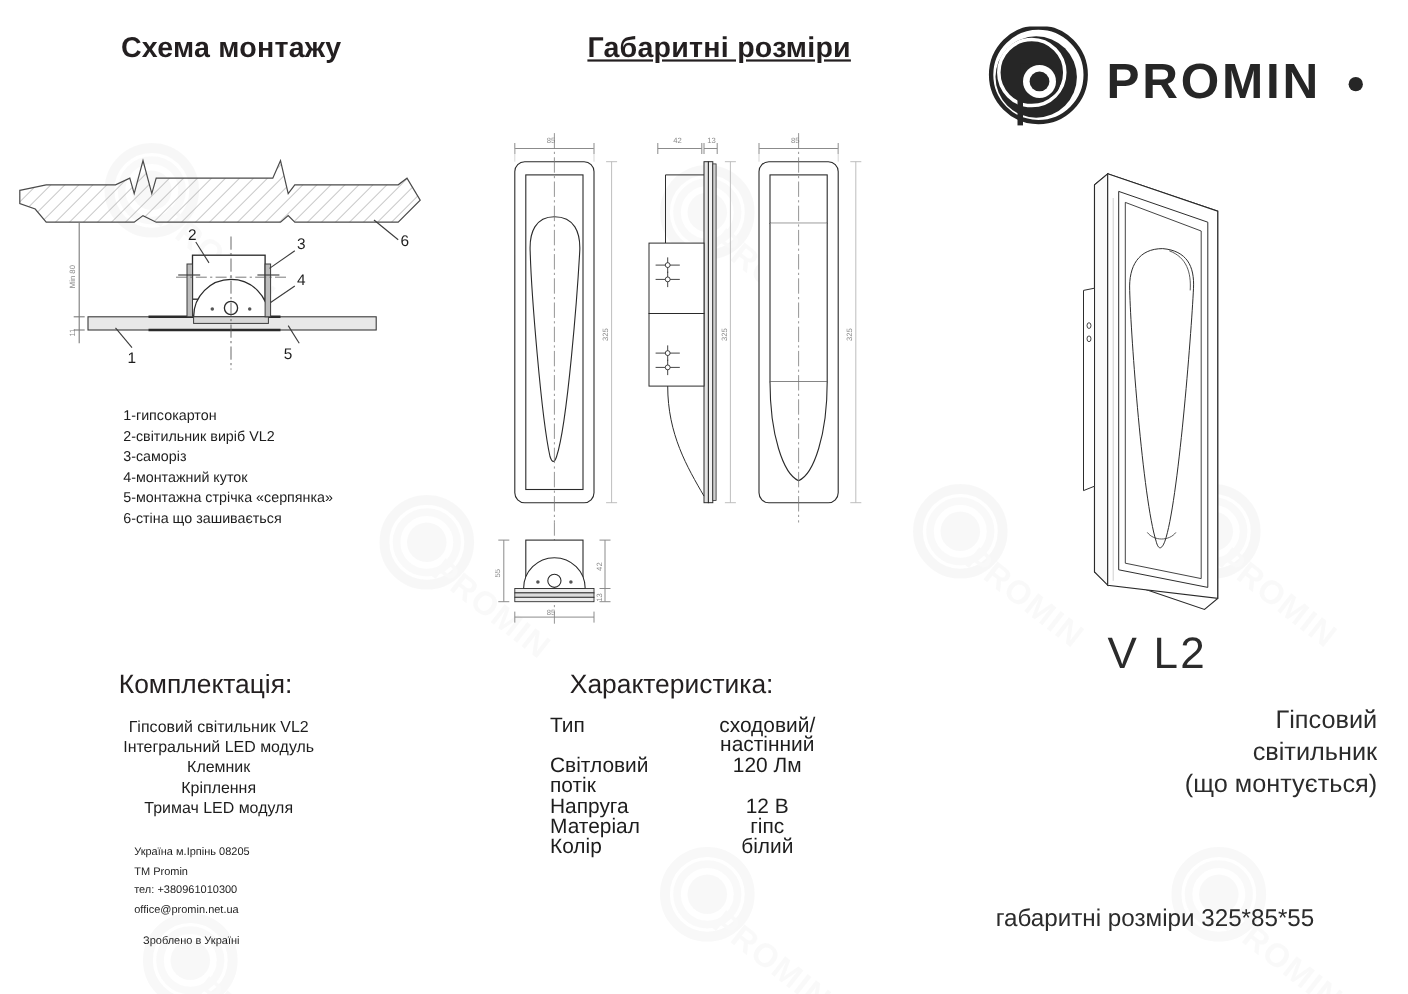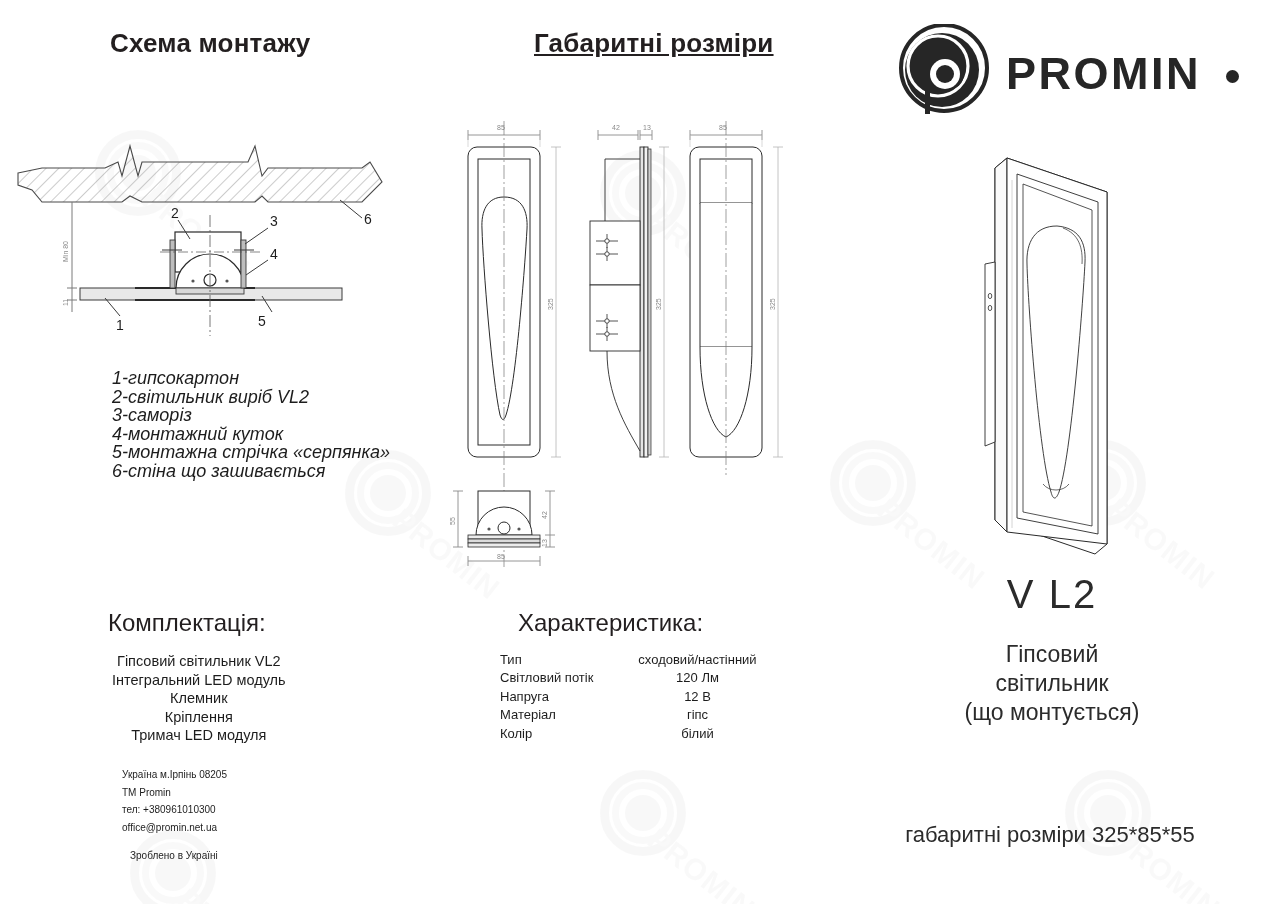--- a/index.html
+++ b/index.html
@@ -43,45 +43,45 @@
   .logo-mark{position:absolute;left:0;top:0;width:92px;height:92px;}
   .logo-word{
     position:absolute;left:108px;top:24px;
     font-size:45px;font-weight:700;letter-spacing:2.5px;color:#262626;
   }
   .logo-dot{
     position:absolute;left:328px;top:46px;width:13px;height:13px;border-radius:50%;background:#262626;
   }
   .legend-list{
     position:absolute;left:112px;top:369px;
-    font-size:18px;line-height:18.6px;color:#1d1d1d;font-style:italic;
+    font-size:13px;line-height:18.6px;color:#1d1d1d;
   }
   .kit-list{
     position:absolute;left:112px;top:652px;
     font-size:14.5px;line-height:18.6px;color:#1d1d1d;text-align:center;
   }
   .contact-block{
     position:absolute;left:122px;top:766px;
     font-size:10px;line-height:17.5px;color:#1d1d1d;
   }
   .contact-made{margin-top:11px;padding-left:8px;}
 
   
-  .spec{position:absolute;left:500px;top:651px;width:270px;font-size:13px;line-height:18.4px;}
+  .spec{position:absolute;left:500px;top:651px;width:270px;font-size:19px;line-height:18.4px;}
   .spec-row{display:flex;}
   .spec-k{width:125px;color:#1d1d1d;}
   .spec-v{flex:1;text-align:center;color:#1d1d1d;}
 
   
   .prod-name{
     position:absolute;left:852px;top:572px;width:400px;text-align:center;
     font-size:40px;letter-spacing:2px;color:#2b2b2b;
   }
   .prod-desc{
-    position:absolute;left:852px;top:640px;width:400px;text-align:center;
+    position:absolute;left:852px;top:640px;width:400px;text-align:right;
     font-size:23px;line-height:29px;color:#2b2b2b;
   }
   .prod-dims{
     position:absolute;left:840px;top:822px;width:420px;text-align:center;
     font-size:22px;color:#2b2b2b;
   }
 
   
   svg{display:block;}
   .draw{position:absolute;z-index:2;}

